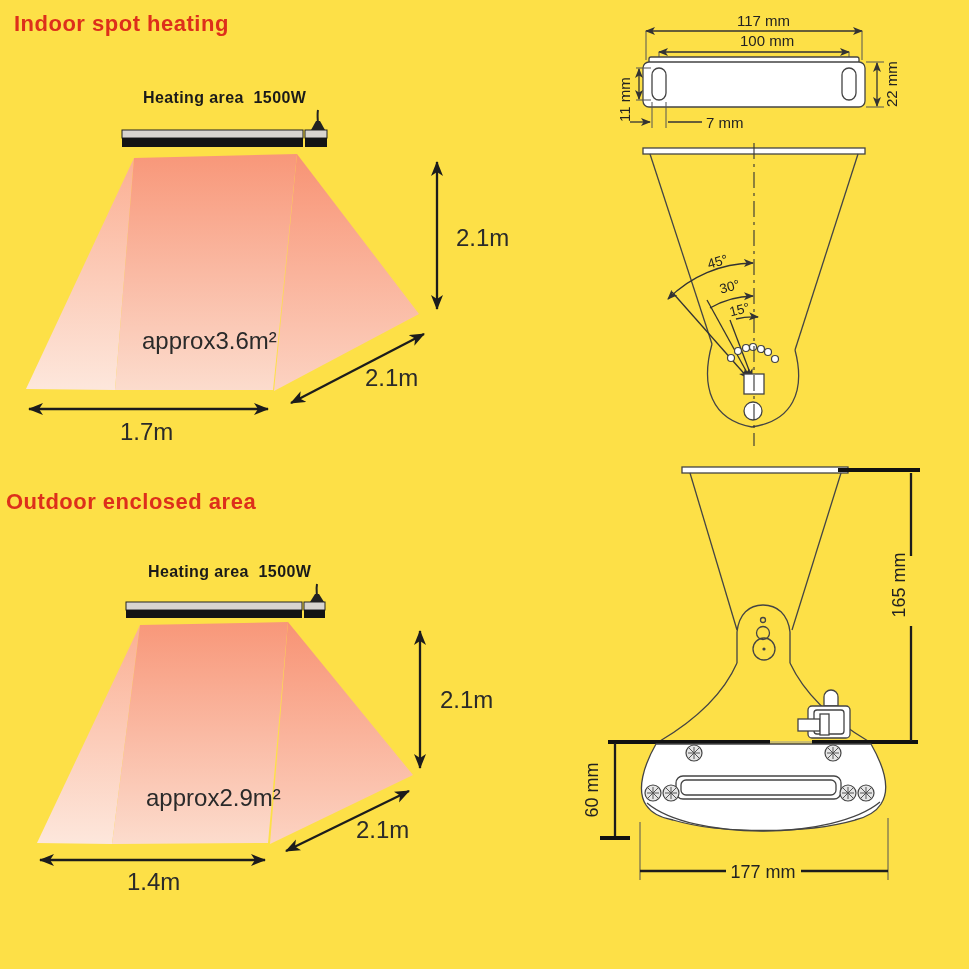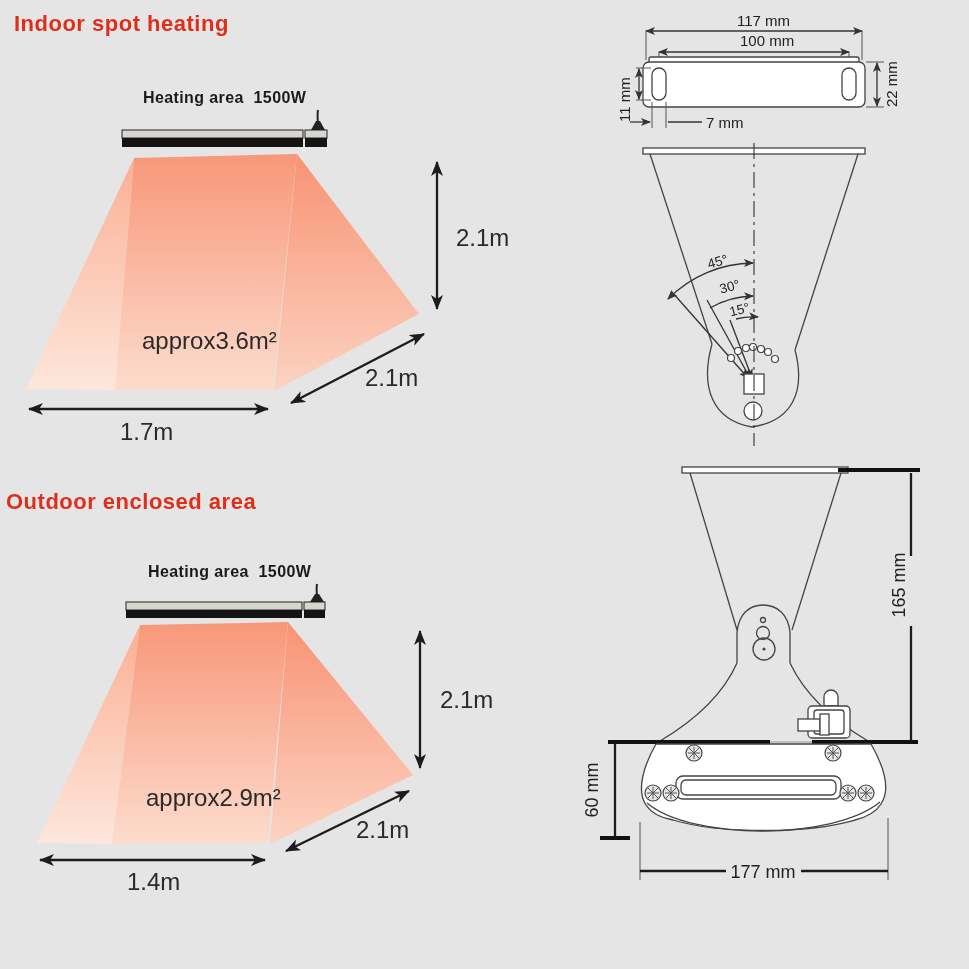--- a/index.html
+++ b/index.html
@@ -1,16 +1,16 @@
 <!DOCTYPE html>
 <html><head>
 <meta charset="utf-8">
 <style>
   html,body{margin:0;padding:0;background:#ffffff;}
-  #stage{position:relative;width:969px;height:969px;background:#e5e5e5;overflow:hidden;}
+  #stage{position:relative;width:969px;height:969px;background:#fde047;overflow:hidden;}
   svg{position:absolute;left:0;top:0;}
   text{font-family:"Liberation Sans","DejaVu Sans",sans-serif;fill:#222;}
   .t-title{font-size:22px;font-weight:bold;fill:#dd2f1b;letter-spacing:.5px;}
   .t-heater{font-size:16px;font-weight:bold;fill:#1a1a1a;white-space:pre;letter-spacing:.4px;}
   .t-dim{font-size:24px;fill:#2a2a2a;}
   .t-mm{font-size:15px;fill:#222;}
   .t-mm-lg{font-size:18px;fill:#222;}
   .t-ang{font-size:13.5px;fill:#222;}
   .ln{stroke:#444;stroke-width:1.3;fill:none;}
   .lnf{stroke:#444;stroke-width:1.3;fill:#fff;}

